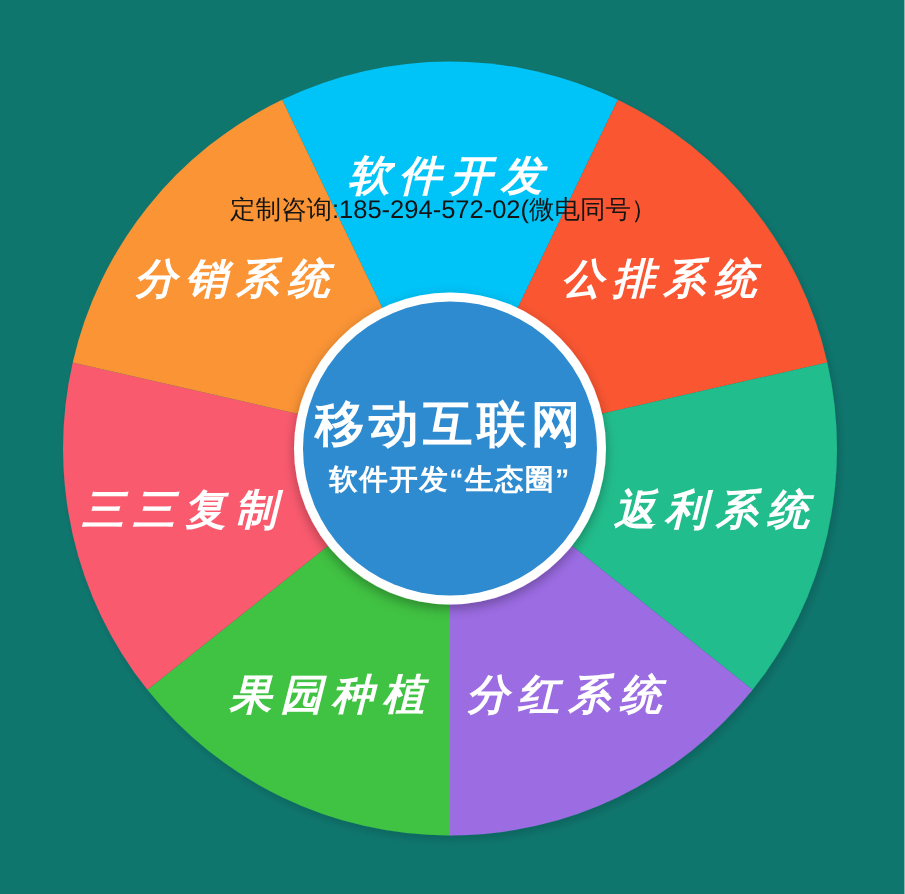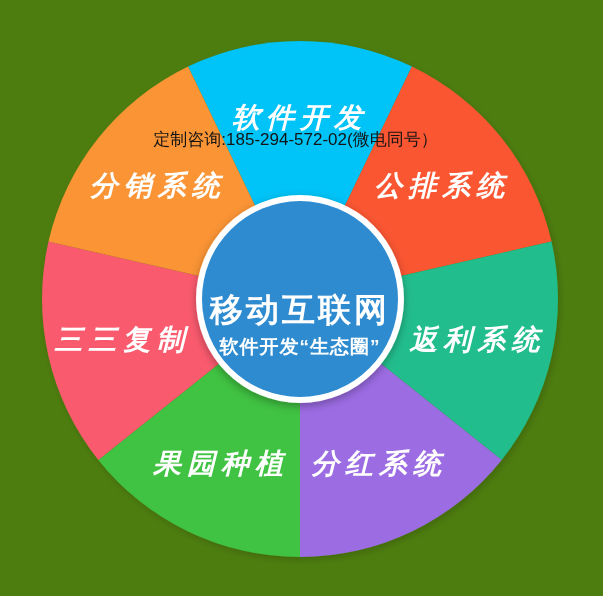--- a/index.html
+++ b/index.html
@@ -25,21 +25,20 @@
     paint-order: stroke;
   }
   .center-text {
     position: absolute;
     left: 160px;
     top: 263px;
     width: 280px;
     text-align: center;
     color: #ffffff;
     pointer-events: none;
-    margin-top: 27px;
   }
   .center-title {
     font-size: 33px;
     font-weight: bold;
     letter-spacing: 3px;
     line-height: 40px;
     white-space: nowrap;
   }
   .center-subtitle {
     font-size: 19px;
@@ -57,21 +56,21 @@
     transform: translateX(-6px);
     font-size: 17px;
     font-weight: normal;
     color: #141414;
     white-space: nowrap;
   }
 </style>
 </head>
 <body>
 
-<div class="canvas" style="background: #4d7c0f;">
+<div class="canvas" style="background: #0f766e;">
 
   <svg width="603" height="596" viewBox="0 0 603 596">
     <defs>
       <filter id="pieShadow" x="-8%" y="-8%" width="116%" height="116%">
         <feDropShadow dx="2" dy="3" stdDeviation="3" flood-color="#000000" flood-opacity="0.15"></feDropShadow>
       </filter>
       <filter id="hubShadow" x="-25%" y="-25%" width="150%" height="150%">
         <feDropShadow dx="0" dy="3" stdDeviation="4" flood-color="#000000" flood-opacity="0.3"></feDropShadow>
       </filter>
     </defs>

